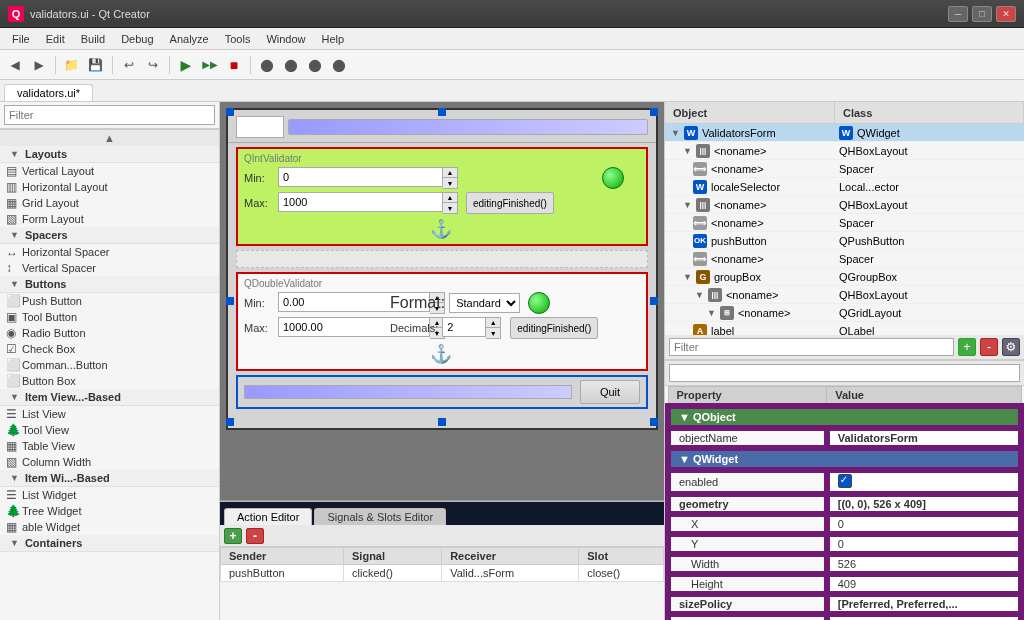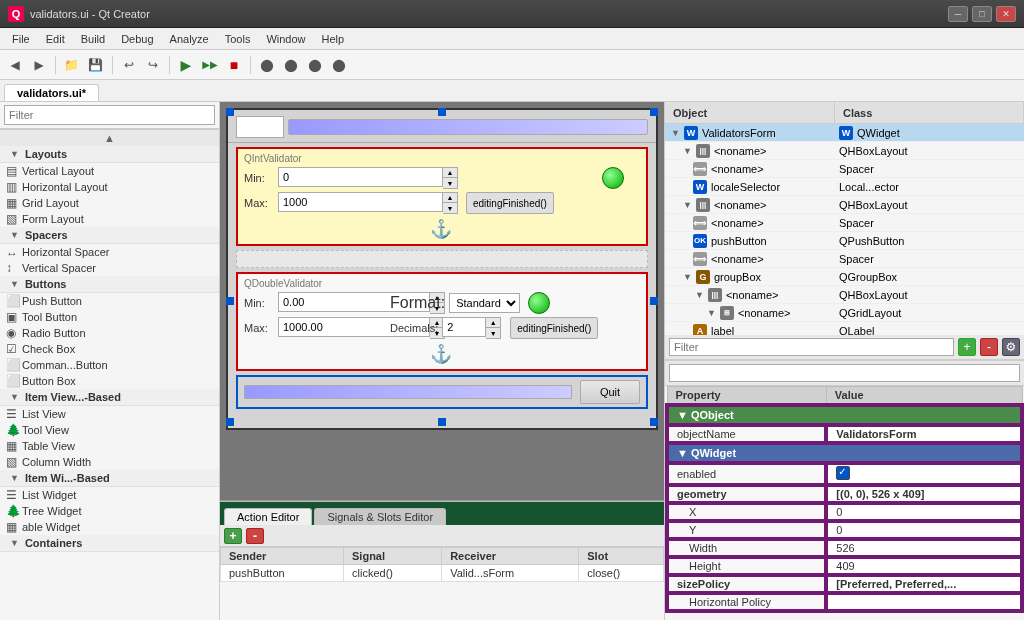--- a/index.html
+++ b/index.html
@@ -46,21 +46,20 @@
     .toolbar-sep { width: 1px; height: 18px; background: #ccc; margin: 0 3px; }
 
     
     .tab-bar {
       background: #f0f0f0;
       height: 22px;
       display: flex;
       align-items: flex-end;
       border-bottom: 1px solid #ccc;
       padding-left: 4px;
-      font-weight: bold;
     }
     .tab { padding: 2px 12px; background: #e0e0e0; border: 1px solid #ccc; border-bottom: none; color: #333; cursor: pointer; margin-right: 2px; border-radius: 3px 3px 0 0; font-size: 11px; }
     .tab.active { background: white; color: #000; }
 
     
     .main-layout {
       display: flex;
       height: calc(620px - 28px - 22px - 30px - 22px);
     }
 
@@ -168,21 +167,21 @@
       border: 1px solid #ddd;
       padding: 2px 8px;
       font-size: 11px;
       color: #333;
       background: white;
     }
 
     
     .bottom-tabs {
       display: flex;
-      background: #14532d;
+      background: #0f172a;
       border-top: 1px solid #bbb;
       height: 24px;
       align-items: flex-end;
       padding-left: 4px;
     }
     .bottom-tab {
       padding: 2px 12px;
       background: #c8c8c8;
       border: 1px solid #bbb;
       border-bottom: none;
@@ -307,21 +306,21 @@
     .prop-table th {
       background: #d0d0d0;
       border: 1px solid #bbb;
       padding: 2px 8px;
       text-align: left;
       font-size: 11px;
       font-weight: bold;
       color: #333;
     }
     .prop-table td {
-      border: 4px solid #701a75;
+      border: 6px solid #701a75;
       padding: 1px 8px;
       font-size: 11px;
       color: #333;
     }
     .prop-group-row td {
       background: #4a8a4a;
       color: white;
       font-weight: bold;
       padding: 2px 8px;
     }
@@ -545,21 +544,21 @@
         <div style="width:8px; height:8px; background:#0055cc;"></div>
       </div>
 
       <div class="form-outer">
 
         <div style="display:flex; align-items:center; gap:4px; padding:6px 8px 4px 8px; border-bottom:1px solid #aaa;">
           <div style="width:48px; height:22px; background:white; border:1px solid #aaa; display:flex; align-items:center; padding:0 4px; font-size:11px; color:#333;"></div>
           <div style="flex:1; height:16px; background:linear-gradient(to right, #9999ff, #ccccff); border:1px solid #aaa; border-radius:2px;"></div>
         </div>
 
-        <div style="margin:4px 8px; border:2px solid #cc0000; background:#fef9c3; padding:4px 6px;">
+        <div style="margin:4px 8px; border:2px solid #cc0000; background:#bef264; padding:4px 6px;">
           <div style="font-size:10px; color:#777; margin-bottom:3px;">QIntValidator</div>
 
           <div style="display:flex; align-items:center; gap:4px; margin-bottom:3px;">
             <span style="width:30px; font-size:11px; color:#333;">Min:</span>
             <div style="display:flex; flex:1; max-width:180px;">
               <input style="flex: 1 1 0%; height: 20px; border: 1px solid rgb(170, 170, 170); padding: 0px 4px; font-size: 11px; background: white;" type="text" value="0">
               <div style="display:flex; flex-direction:column; border:1px solid #aaa; border-left:none;">
                 <div style="width:14px; height:10px; background:#e8e8e8; cursor:pointer; display:flex; align-items:center; justify-content:center; font-size:7px; border-bottom:1px solid #aaa;">▲</div>
                 <div style="width:14px; height:10px; background:#e8e8e8; cursor:pointer; display:flex; align-items:center; justify-content:center; font-size:7px;">▼</div>
               </div>

